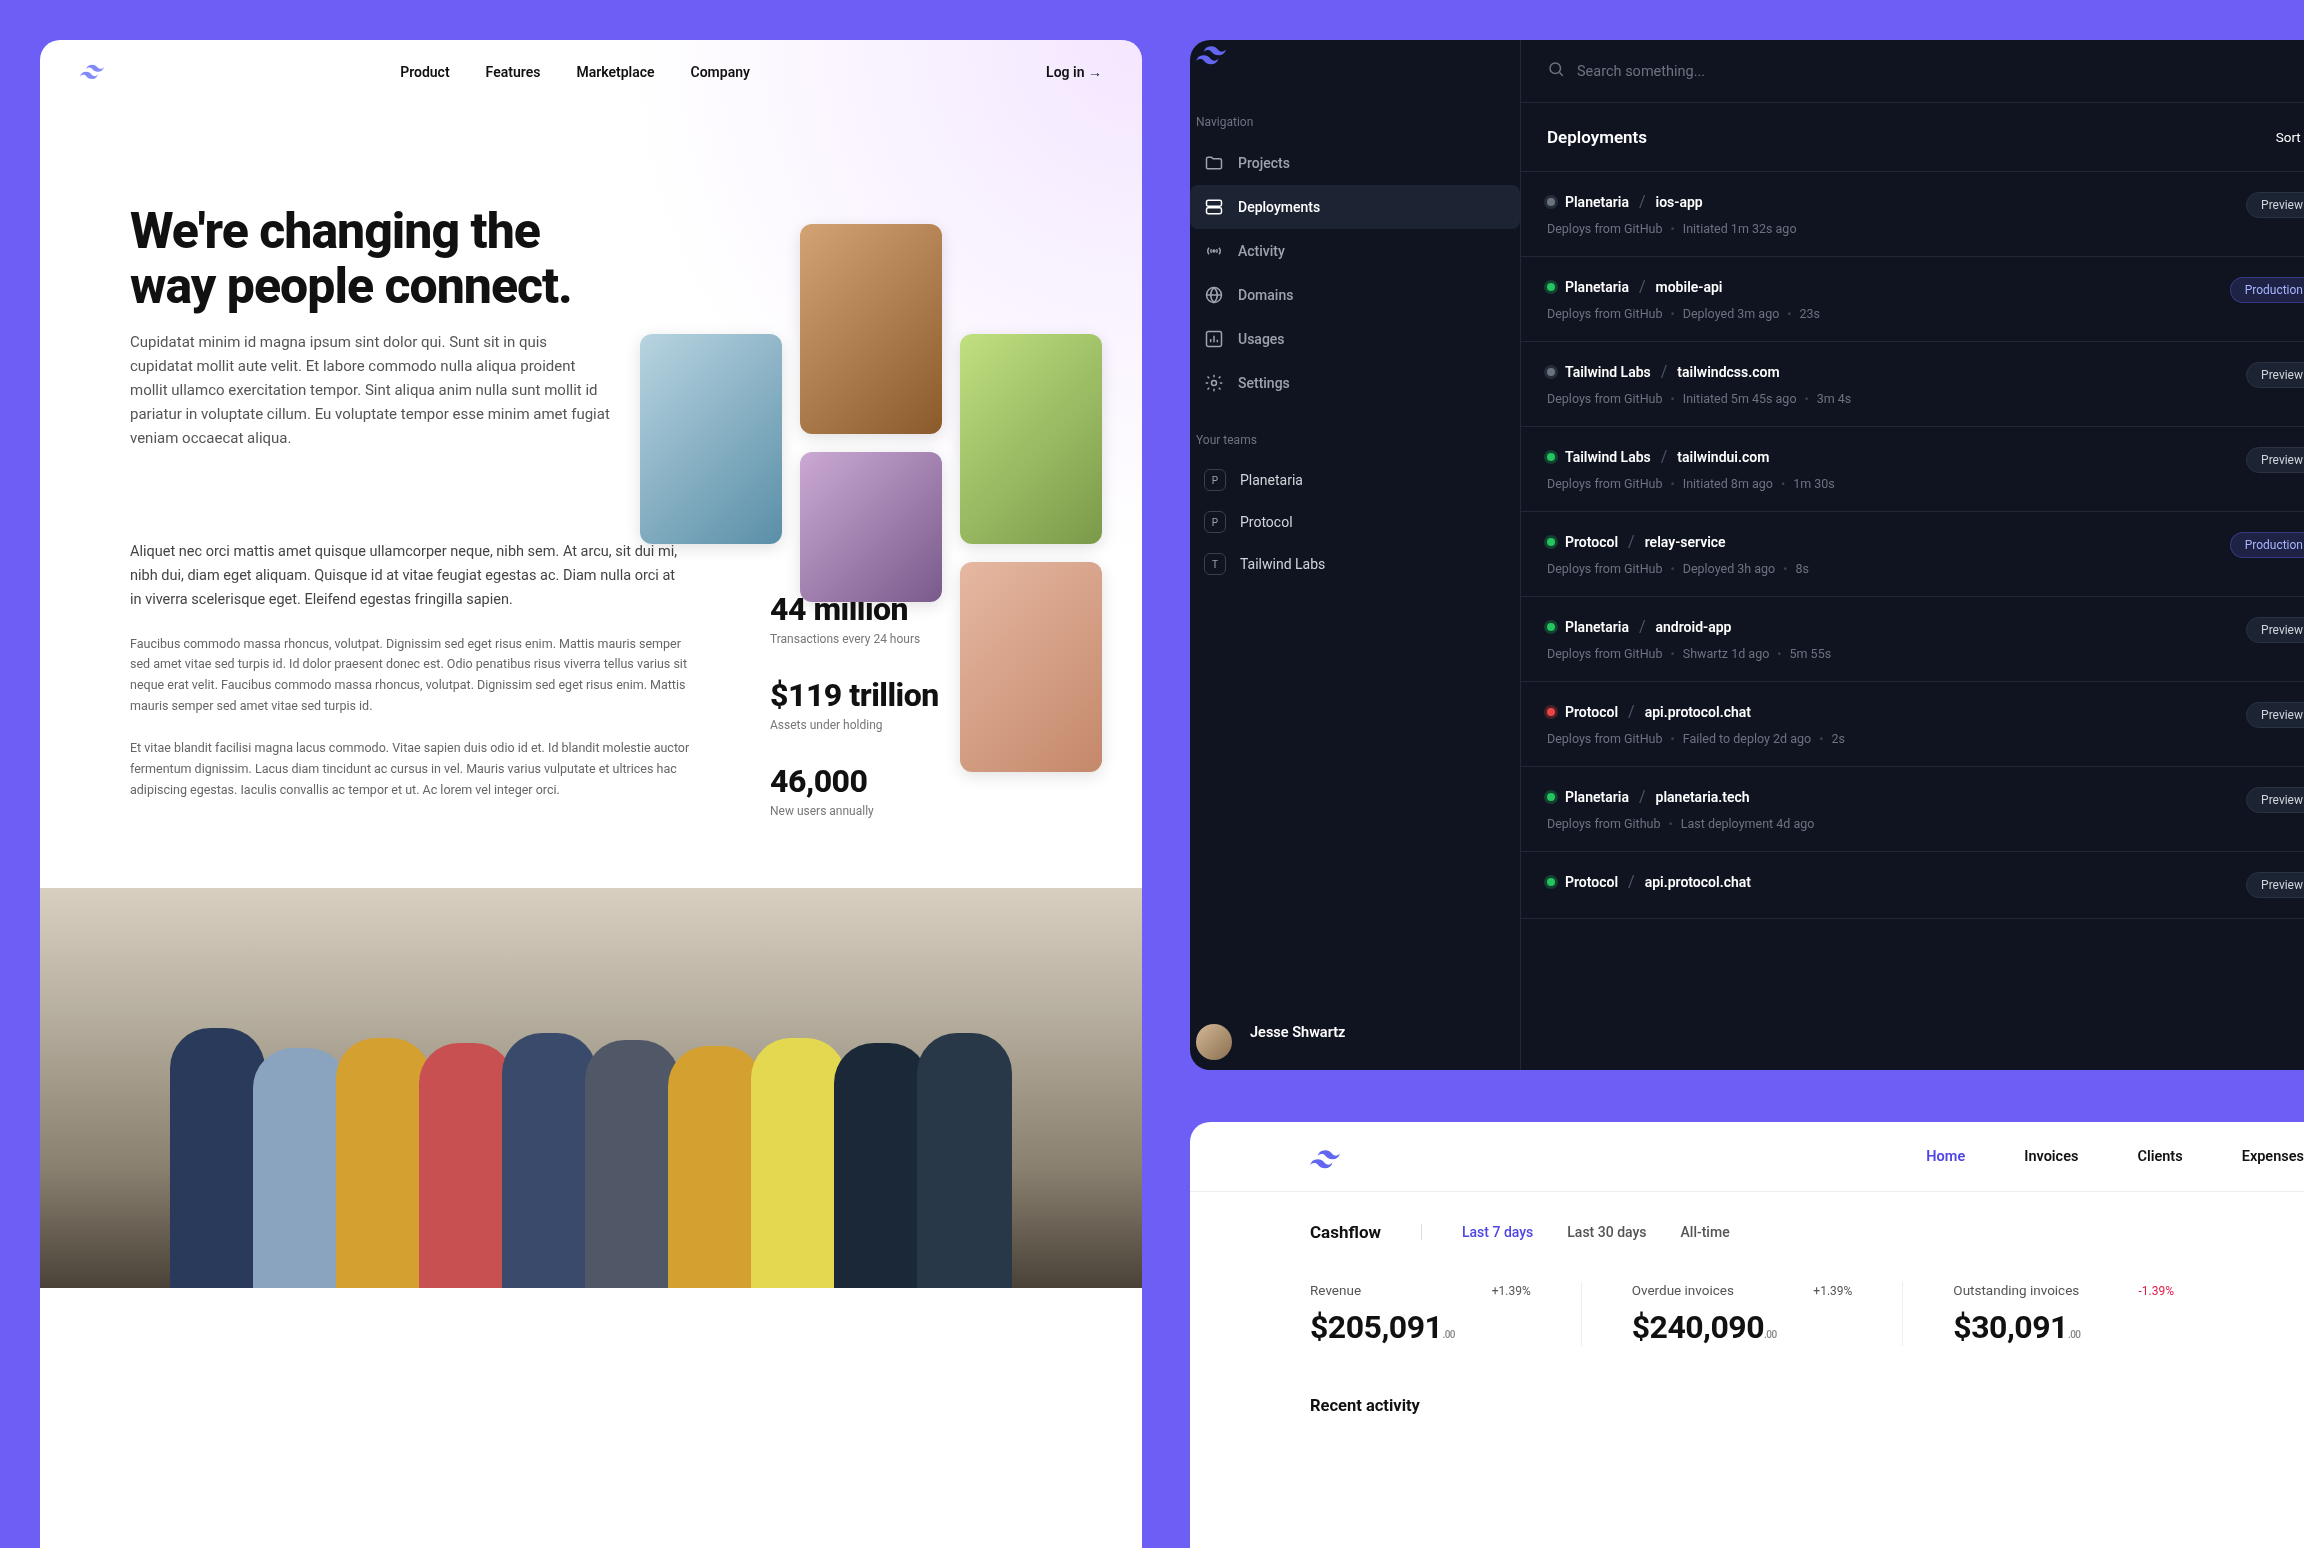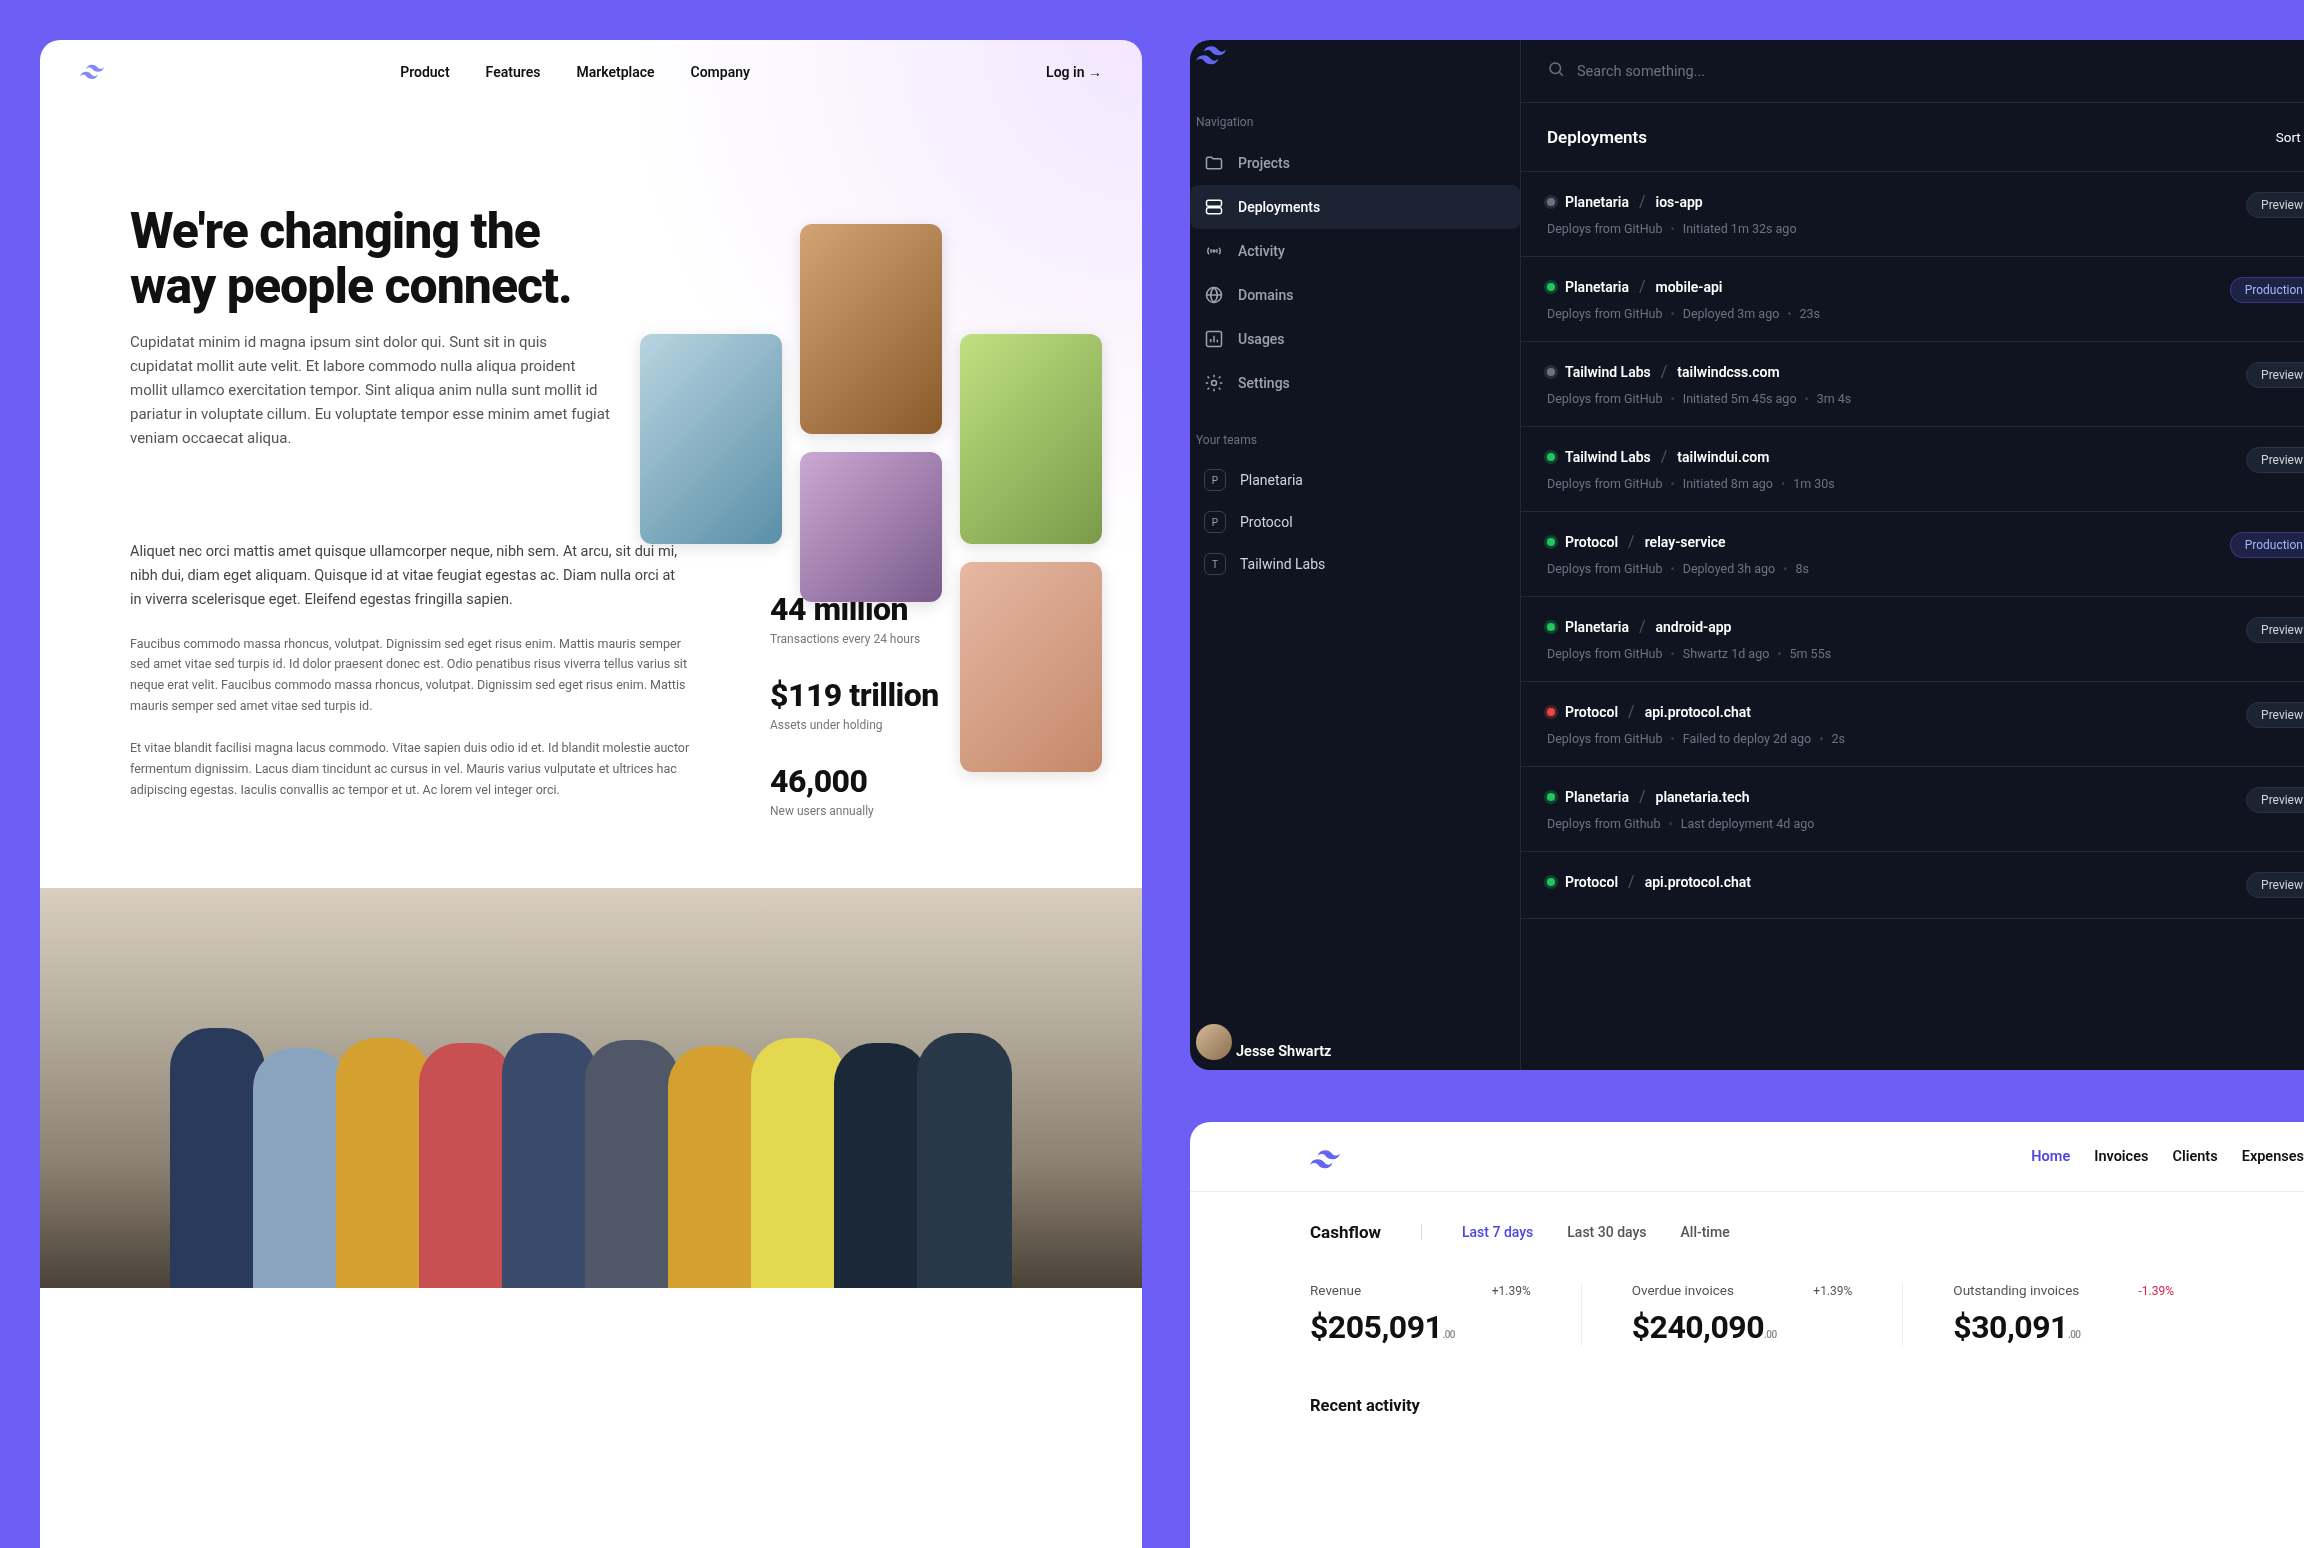--- a/index.html
+++ b/index.html
@@ -101,21 +101,21 @@
 .pb-team {
   display: flex; align-items: center; gap: 14px;
   padding: 10px 14px; color: #d1d5db; font-size: 14px; cursor: pointer;
 }
 .pb-team .badge {
   width: 22px; height: 22px; border-radius: 6px;
   border: 1px solid #374151; display: flex;
   align-items: center; justify-content: center;
   font-size: 10px; color: #9ca3af;
 }
-.pb-user { margin-top: auto; display: flex; align-items: flex-end; gap: 4px; padding: 10px 6px; }
+.pb-user { margin-top: auto; display: flex; align-items: flex-start; gap: 18px; padding: 10px 6px; }
 .pb-avatar { width: 36px; height: 36px; border-radius: 50%; background: linear-gradient(135deg,#d4b896,#8a7050); }
 .pb-user-name { color: #fff; font-size: 14.5px; font-weight: 600; }
 
 .pb-main { flex: 1; border-left: 1px solid #1f2937; display: flex; flex-direction: column; }
 .pb-search { padding: 20px 26px; display: flex; align-items: center; gap: 12px; color: #6b7280; font-size: 14.5px; border-bottom: 1px solid #1f2937; }
 .pb-header { padding: 24px 26px; display: flex; align-items: center; justify-content: space-between; border-bottom: 1px solid #1f2937; }
 .pb-header h2 { color: #fff; font-size: 17px; font-weight: 600; }
 .pb-sort { color: #fff; font-size: 13.5px; }
 .pb-list { flex: 1; overflow: hidden; }
 .pb-row { padding: 20px 26px; border-bottom: 1px solid #1f2937; display: flex; align-items: flex-start; justify-content: space-between; }
@@ -138,21 +138,21 @@
 
 
 .panel-c {
   position: absolute; top: 1082px; left: 1150px;
   width: 1154px; height: 460px;
   background: #fff; border-radius: 20px;
   overflow: hidden; padding-bottom: 20px;
 }
 .pc-nav { display: flex; align-items: center; padding: 26px 40px 26px 120px; gap: 40px; border-bottom: 1px solid #eee; }
 .pc-logo { position: absolute; left: 120px; top: 28px; color: #6366f1; }
-.pc-nav-links { margin-left: auto; display: flex; gap: 24px; }
+.pc-nav-links { margin-left: auto; display: flex; gap: 59px; }
 .pc-nav-links a { font-size: 14.5px; font-weight: 600; color: #111; text-decoration: none; }
 .pc-nav-links a.active { color: #4f46e5; }
 .pc-cash-head { padding: 30px 120px 0 120px; display: flex; align-items: center; gap: 40px; }
 .pc-cash-head h2 { font-size: 17px; font-weight: 700; color: #111; }
 .pc-tabs { display: flex; gap: 34px; border-left: 1px solid #ddd; padding-left: 40px; }
 .pc-tabs span { font-size: 14px; font-weight: 500; color: #555; cursor: pointer; }
 .pc-tabs span.active { color: #4f46e5; }
 .pc-metrics { display: flex; padding: 40px 120px; gap: 0; }
 .pc-metric { flex: 1; padding-right: 50px; border-right: 1px solid #eee; }
 .pc-metric:last-child { border-right: none; padding-left: 50px; }

